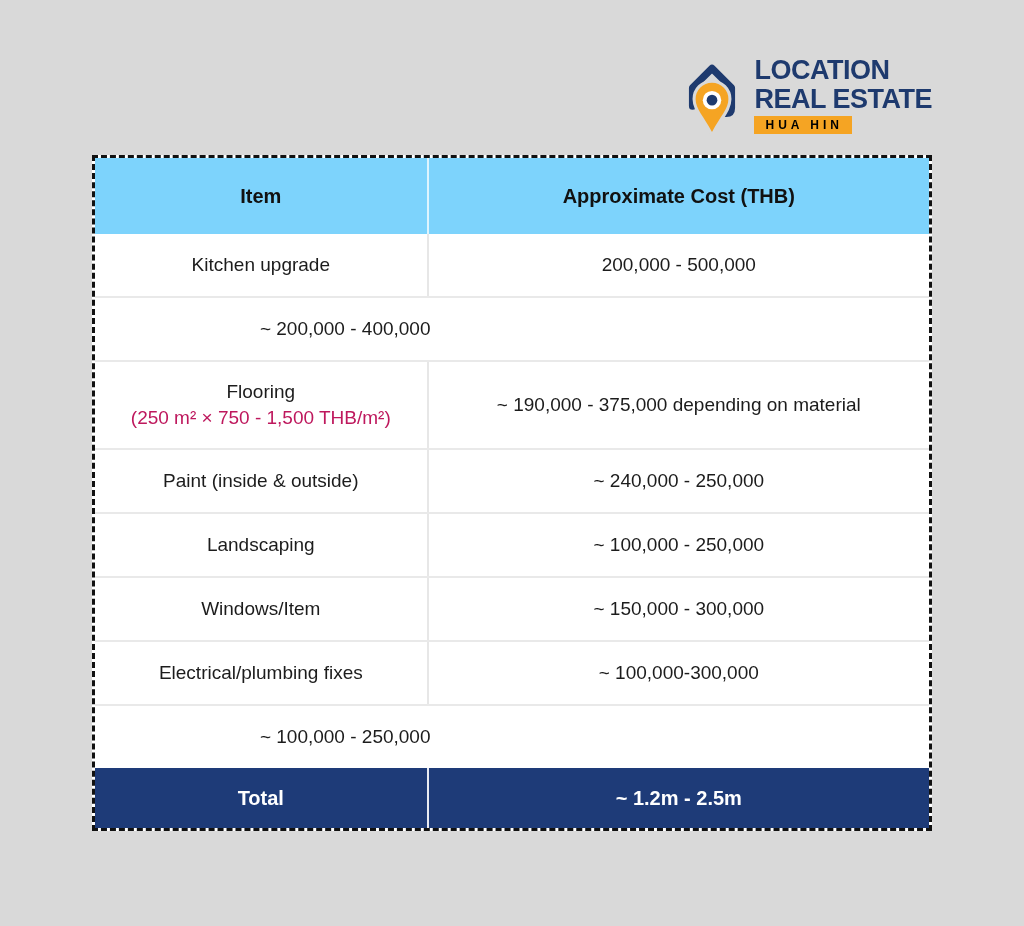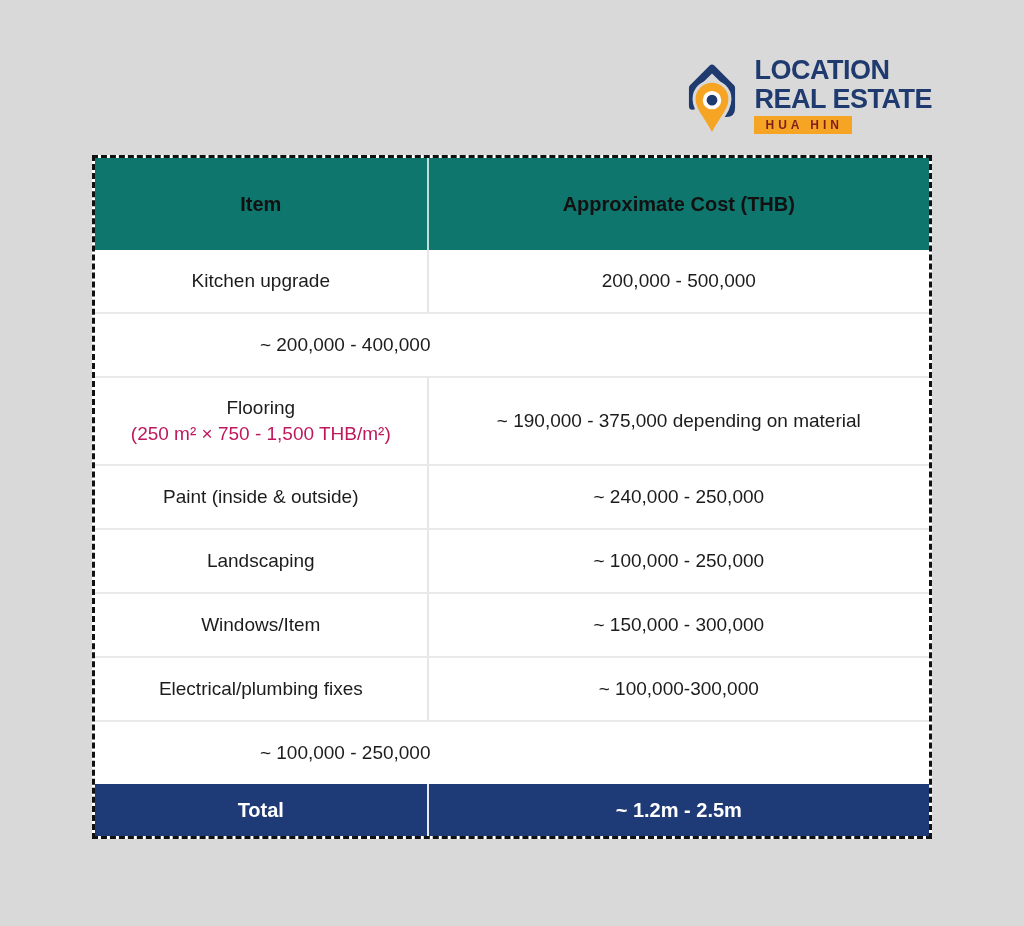--- a/index.html
+++ b/index.html
@@ -27,21 +27,21 @@
     color:#1e3a6e;
     font-weight:800;
     font-size:27px;
     line-height:1.06;
     letter-spacing:-0.5px;
     white-space:nowrap;
   }
   .logo-badge{
     margin-top:3px;
     background:#f5a423;
-    color:#7f1d1d;
+    color:#000000;
     font-weight:700;
     font-size:12px;
     letter-spacing:4px;
     padding:3px 9px 3px 11px;
     line-height:1;
   }
 
   
   .cost-table{
     position:absolute;left:92px;top:155px;
@@ -54,33 +54,33 @@
   .cell{
     display:flex;flex-direction:column;
     align-items:center;justify-content:center;
     text-align:center;
     box-sizing:border-box;
     padding:4px 14px;
   }
   .cell.item{width:40%;}
   .cell.cost{width:60%;}
 
-  .thead{background:#0f766e;height:92px;}
+  .thead{background:#7dd3fc;height:76px;}
   .thead .cell{font-weight:700;font-size:20px;color:#111111;}
   .thead .cell.item{border-right:2px solid rgba(255,255,255,0.75);}
 
   .row{background:#ffffff;height:62px;}
   .row .cell{font-size:19px;color:#1c1c1c;}
   .row .cell.item{border-right:2px solid #e7e7e7;}
   .row + .row{border-top:2px solid #e9e9e9;}
   .row.tall{height:86px;}
   .row .sub{font-size:19px;color:#be185d;line-height:1.35;}
   .row .main-line{line-height:1.35;}
 
-  .total{background:#1e3b78;height:52px;}
+  .total{background:#1e3b78;height:60px;}
   .total .cell{font-weight:700;font-size:20px;color:#ffffff;}
   .total .cell.item{border-right:2px solid rgba(255,255,255,0.9);}
 </style>
 </head>
 <body>
 
 <div class="stage">
 
   <div class="logo">
     <svg class="logo-icon" viewBox="0 0 64 80" xmlns="http://www.w3.org/2000/svg" aria-hidden="true">

